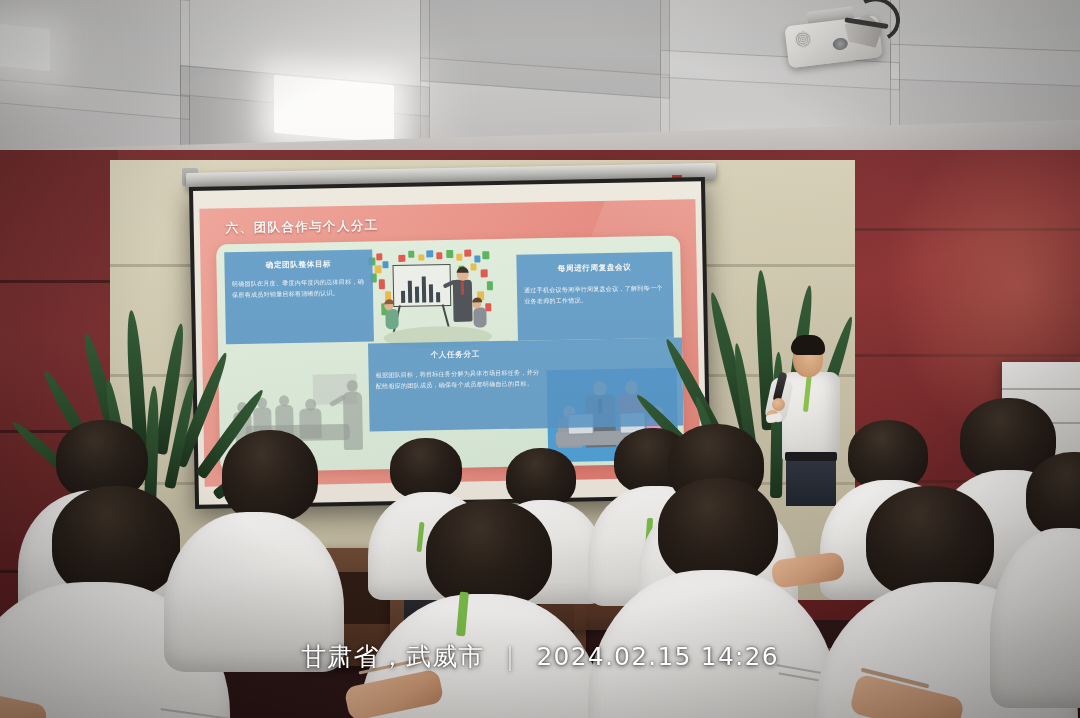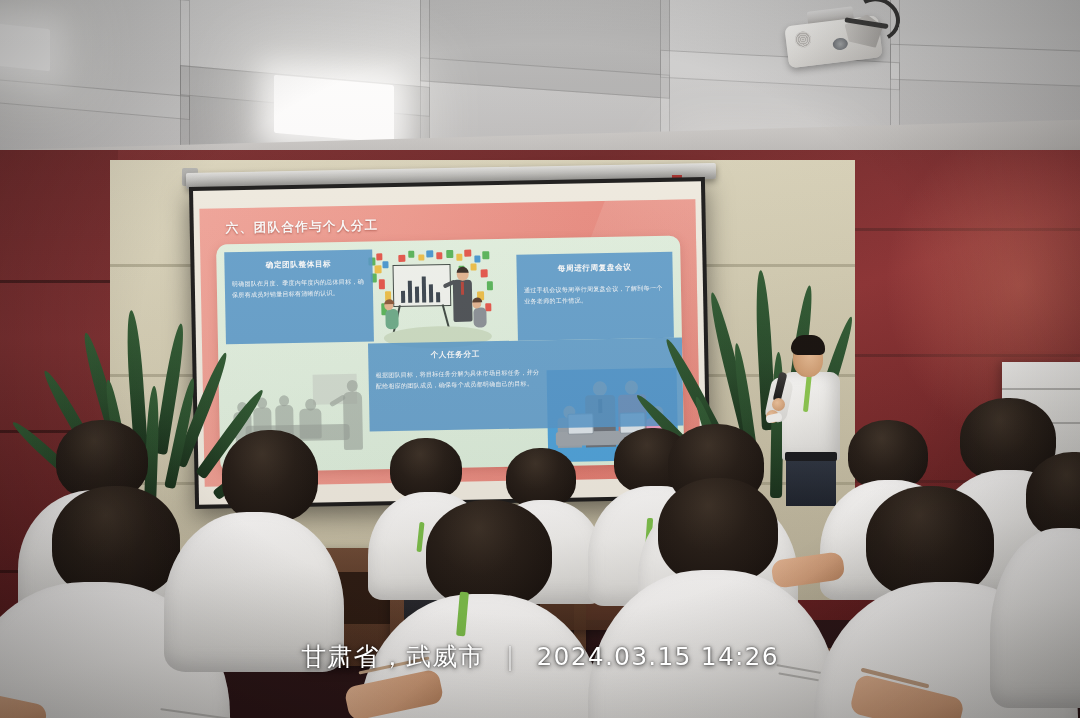--- a/index.html
+++ b/index.html
@@ -511,16 +511,16 @@
     <div class="head" style="left:20px;top:0;width:96px;height:88px;"></div>
     <div class="shirt" style="left:-16px;top:76px;width:150px;height:180px;"></div>
   </div>
 
   <div class="warm"></div>
   <div class="vignette"></div>
 
   <div class="watermark">
     <span>甘肃省，武威市</span>
     <span class="wm-sep">|</span>
-    <span>2024.03.15 14:26</span>
+    <span>2024.02.15 14:26</span>
   </div>
 
 </div>
 
 </body></html>

